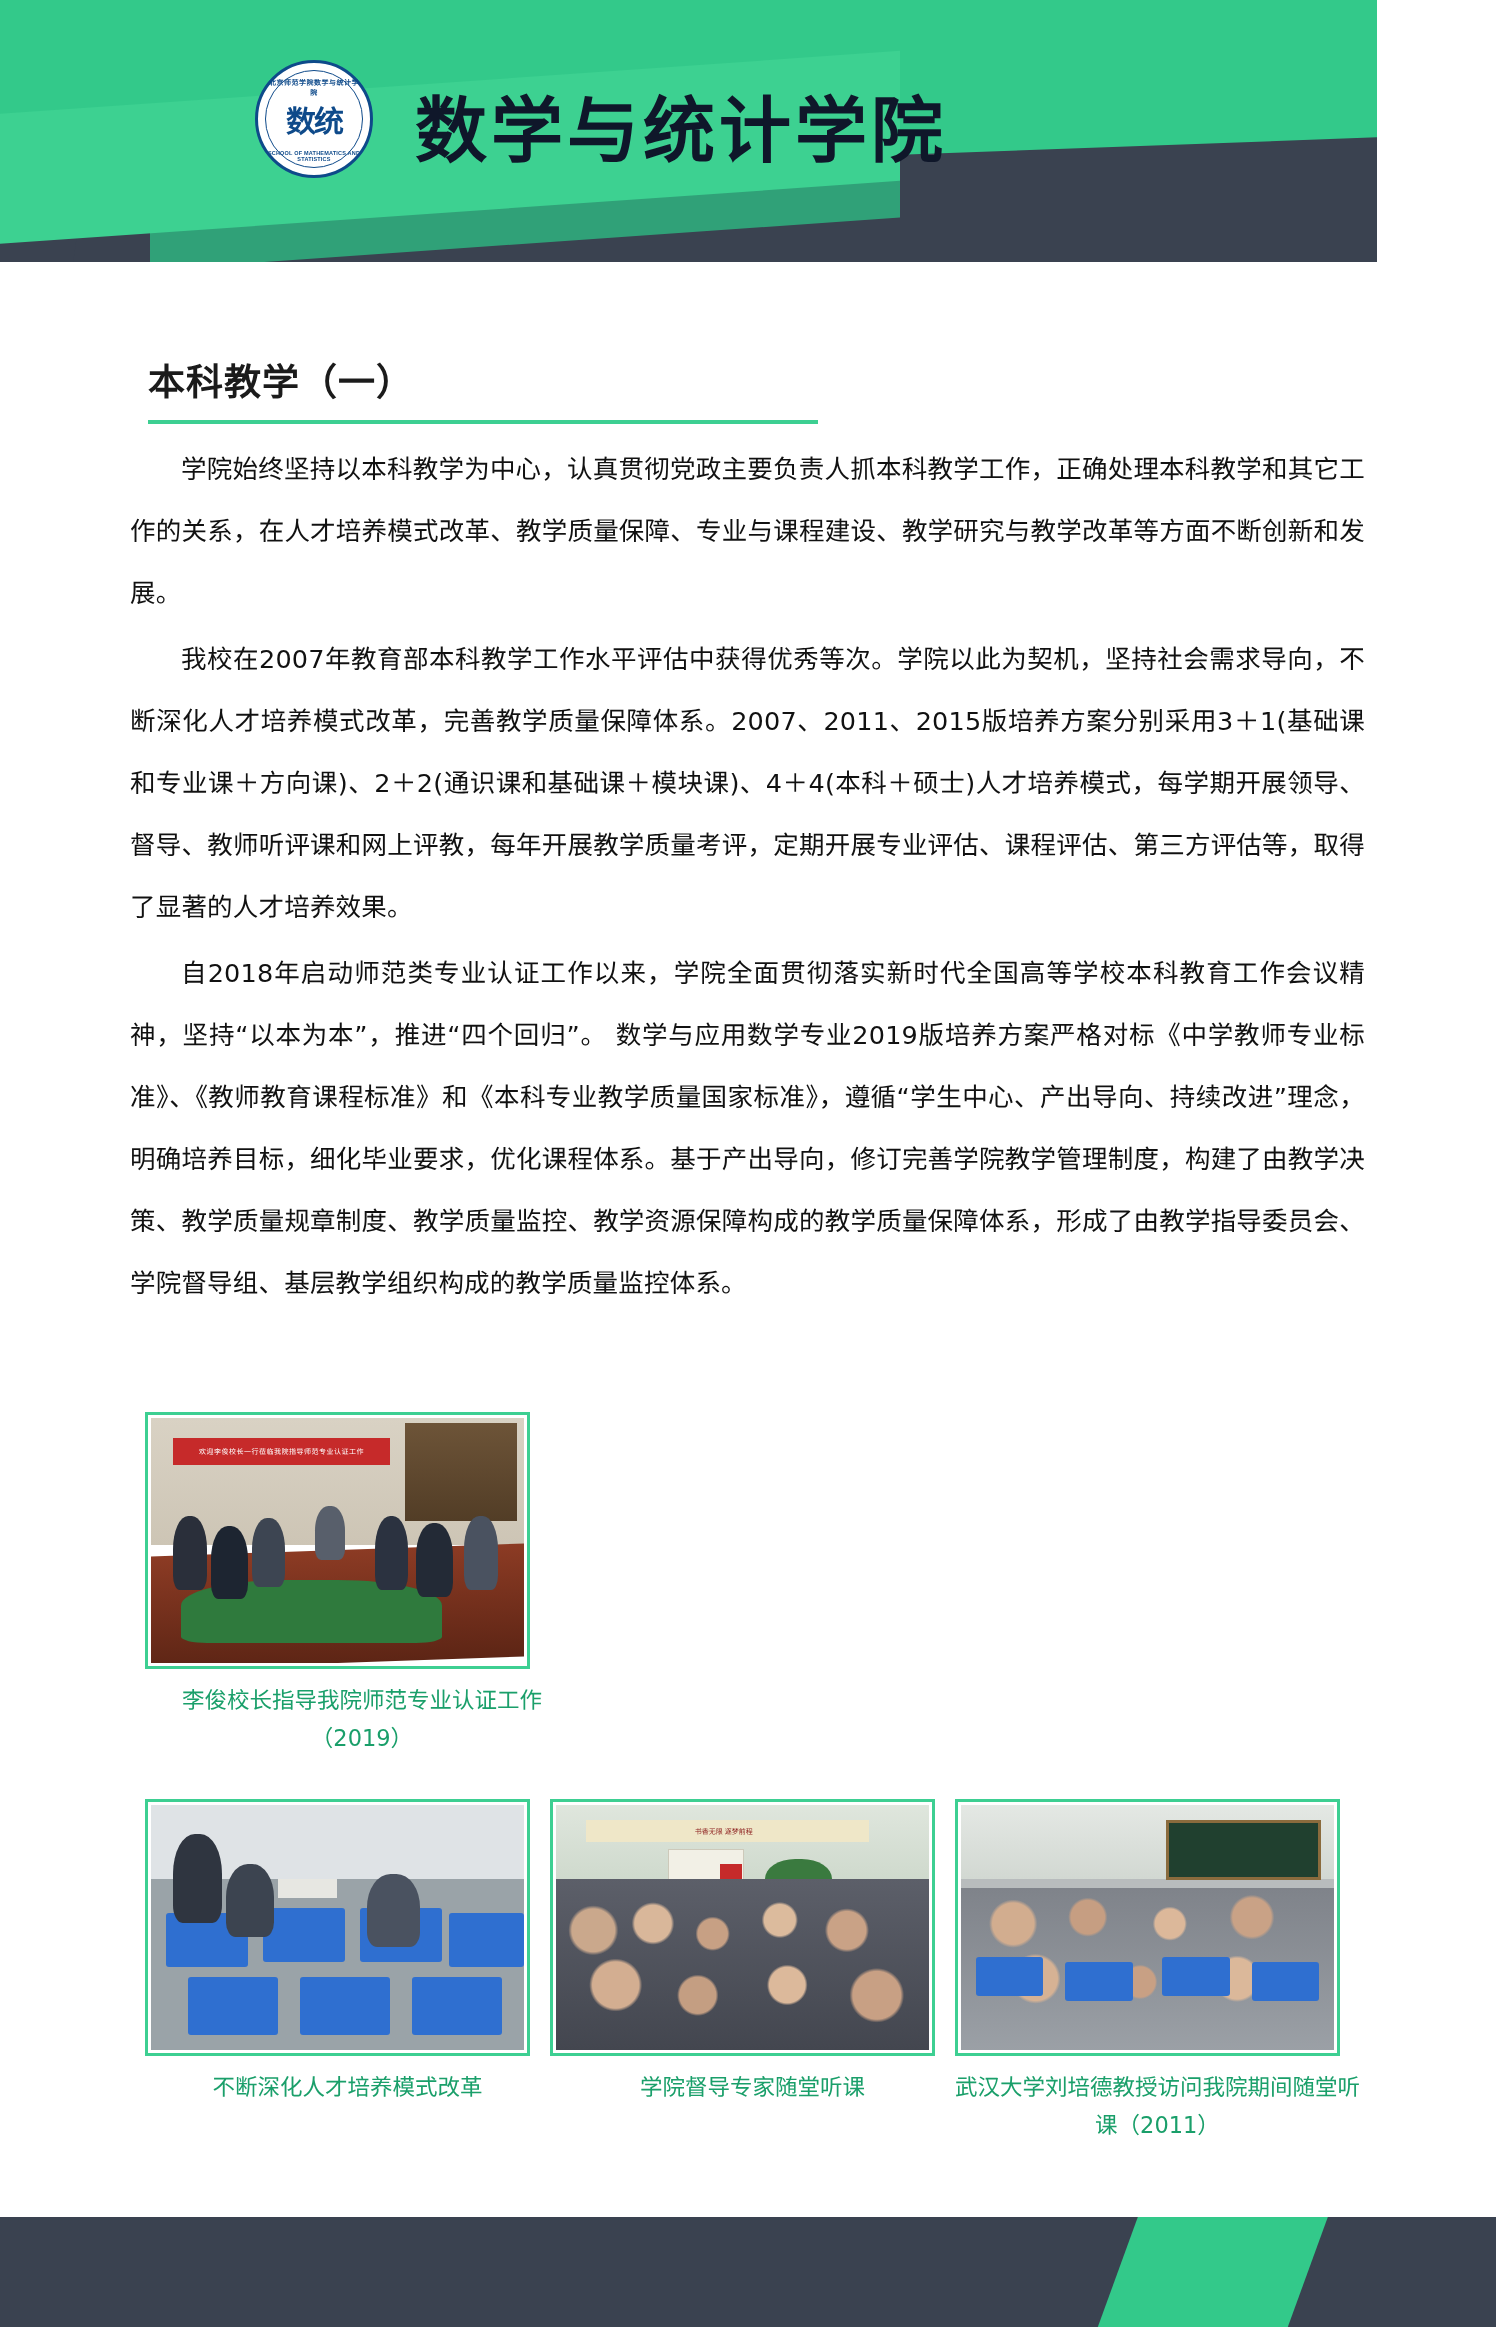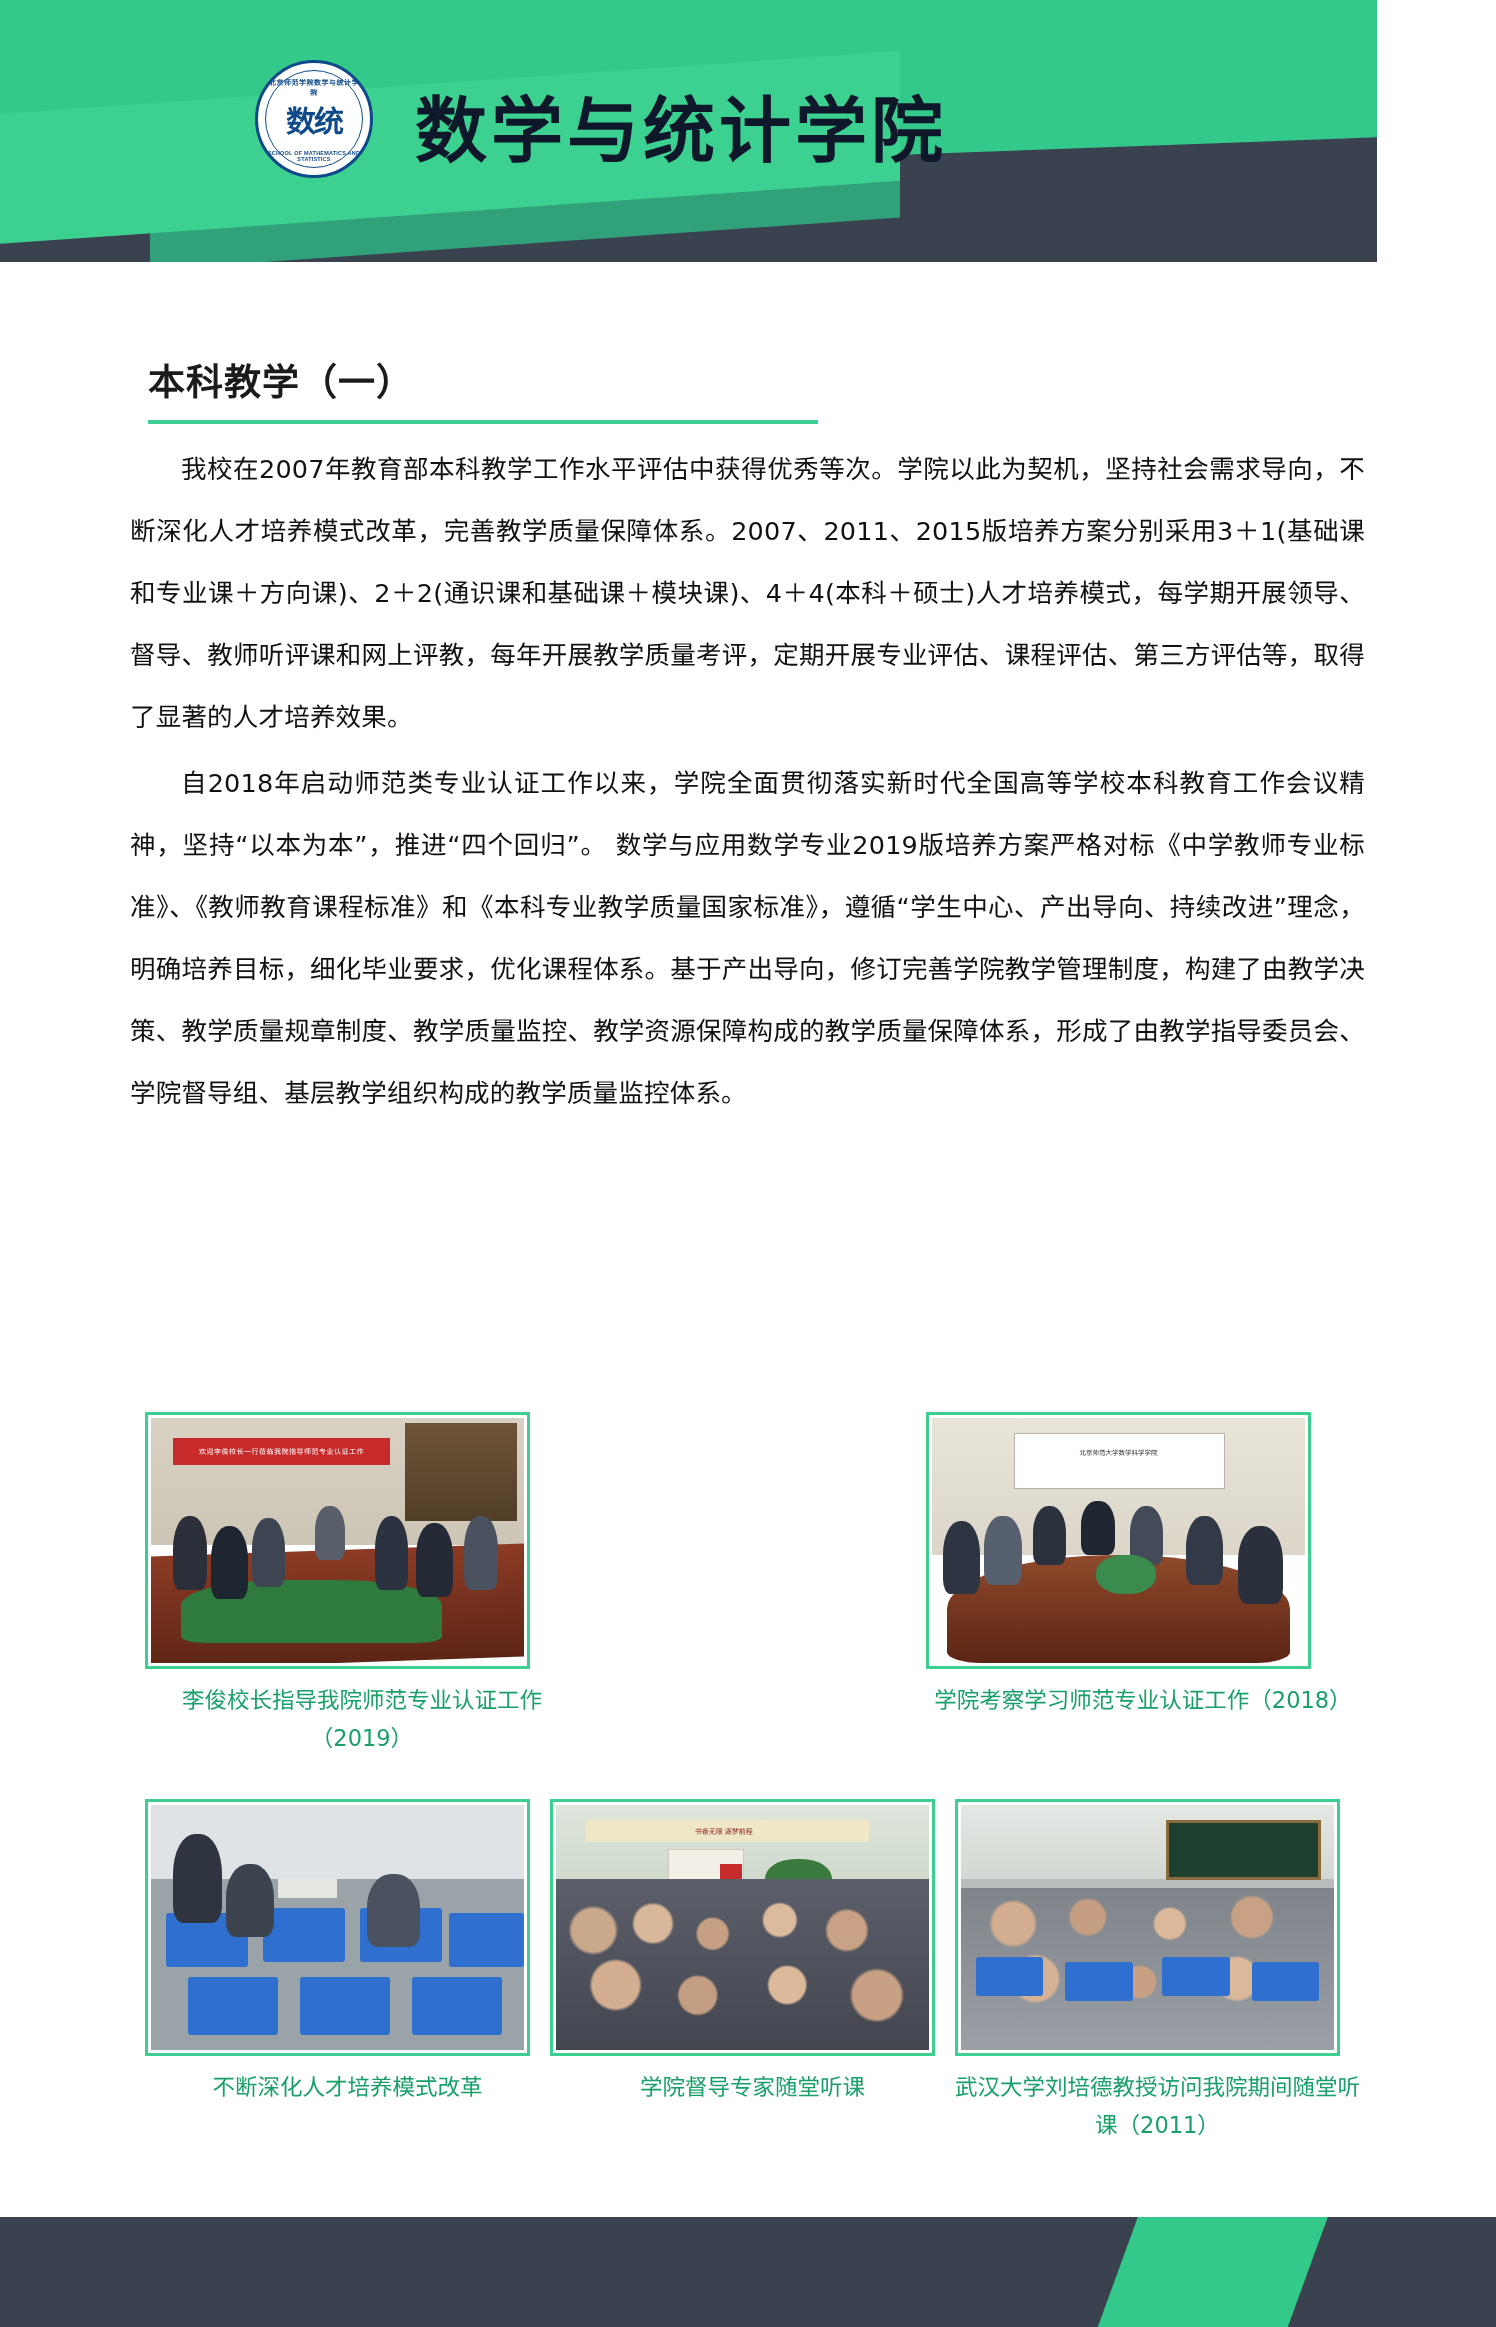--- a/index.html
+++ b/index.html
@@ -284,20 +284,21 @@
 
   <div class="header-title">数学与统计学院</div>
 </div>
 
 <div class="section-title-wrap">
   <div class="section-title">本科教学（一）</div>
   <div class="section-underline"></div>
 </div>
 
 <div class="content">
+  <p class="para">学院始终坚持以本科教学为中心，认真贯彻党政主要负责人抓本科教学工作，正确处理本科教学和其它工作的关系，在人才培养模式改革、教学质量保障、专业与课程建设、教学研究与教学改革等方面不断创新和发展。</p>
   <p class="para">我校在2007年教育部本科教学工作水平评估中获得优秀等次。学院以此为契机，坚持社会需求导向，不断深化人才培养模式改革，完善教学质量保障体系。2007、2011、2015版培养方案分别采用3＋1(基础课和专业课＋方向课)、2＋2(通识课和基础课＋模块课)、4＋4(本科＋硕士)人才培养模式，每学期开展领导、督导、教师听评课和网上评教，每年开展教学质量考评，定期开展专业评估、课程评估、第三方评估等，取得了显著的人才培养效果。</p>
   <p class="para">自2018年启动师范类专业认证工作以来，学院全面贯彻落实新时代全国高等学校本科教育工作会议精神，坚持“以本为本”，推进“四个回归”。 数学与应用数学专业2019版培养方案严格对标《中学教师专业标准》、《教师教育课程标准》和《本科专业教学质量国家标准》，遵循“学生中心、产出导向、持续改进”理念，明确培养目标，细化毕业要求，优化课程体系。基于产出导向，修订完善学院教学管理制度，构建了由教学决策、教学质量规章制度、教学质量监控、教学资源保障构成的教学质量保障体系，形成了由教学指导委员会、学院督导组、基层教学组织构成的教学质量监控体系。</p>
 </div>
 
 <div class="gallery">
 
   <div class="grid-row">
 
     <div class="cell">
       <div class="photo-frame">
@@ -316,41 +317,20 @@
             <div class="ppl" style="left:71%;top:43%;width:10%;height:30%;background:#232a36;"></div>
             <div class="ppl" style="left:84%;top:40%;width:9%;height:30%;background:#4a5260;"></div>
             <div class="ppl" style="left:44%;top:36%;width:8%;height:22%;background:#585f6b;"></div>
           </div>
         </div>
       </div>
       <div class="caption">李俊校长指导我院师范专业认证工作（2019）</div>
     </div>
 
 
-    <div class="cell">
-      <div class="photo-frame">
-        <div class="photo">
-          <div class="scene">
-            <div class="s-wall p3-wall"></div>
-            <div class="band p3-sign"></div>
-            <div class="p3-sign-txt">北京师范大学数学科学学院</div>
-            <div class="band p3-table"></div>
-            <div class="ppl" style="left:3%;top:42%;width:10%;height:30%;background:#2e3542;"></div>
-            <div class="ppl" style="left:14%;top:40%;width:10%;height:28%;background:#57606e;"></div>
-            <div class="ppl" style="left:27%;top:36%;width:9%;height:24%;background:#2b313d;"></div>
-            <div class="ppl" style="left:40%;top:34%;width:9%;height:22%;background:#1f2531;"></div>
-            <div class="ppl" style="left:53%;top:36%;width:9%;height:24%;background:#444b58;"></div>
-            <div class="ppl" style="left:68%;top:40%;width:10%;height:28%;background:#333a47;"></div>
-            <div class="ppl" style="left:82%;top:44%;width:12%;height:32%;background:#2a303c;"></div>
-            <div class="band" style="left:44%;top:56%;width:16%;height:16%;background:#3b8a4e;border-radius:45%;"></div>
-          </div>
-        </div>
-      </div>
-      <div class="caption">学院考察学习师范专业认证工作（2018）</div>
-    </div>
   </div>
 
   <div class="row-gap"></div>
 
   <div class="grid-row">
 
     <div class="cell">
       <div class="photo-frame">
         <div class="photo">
           <div class="scene">

